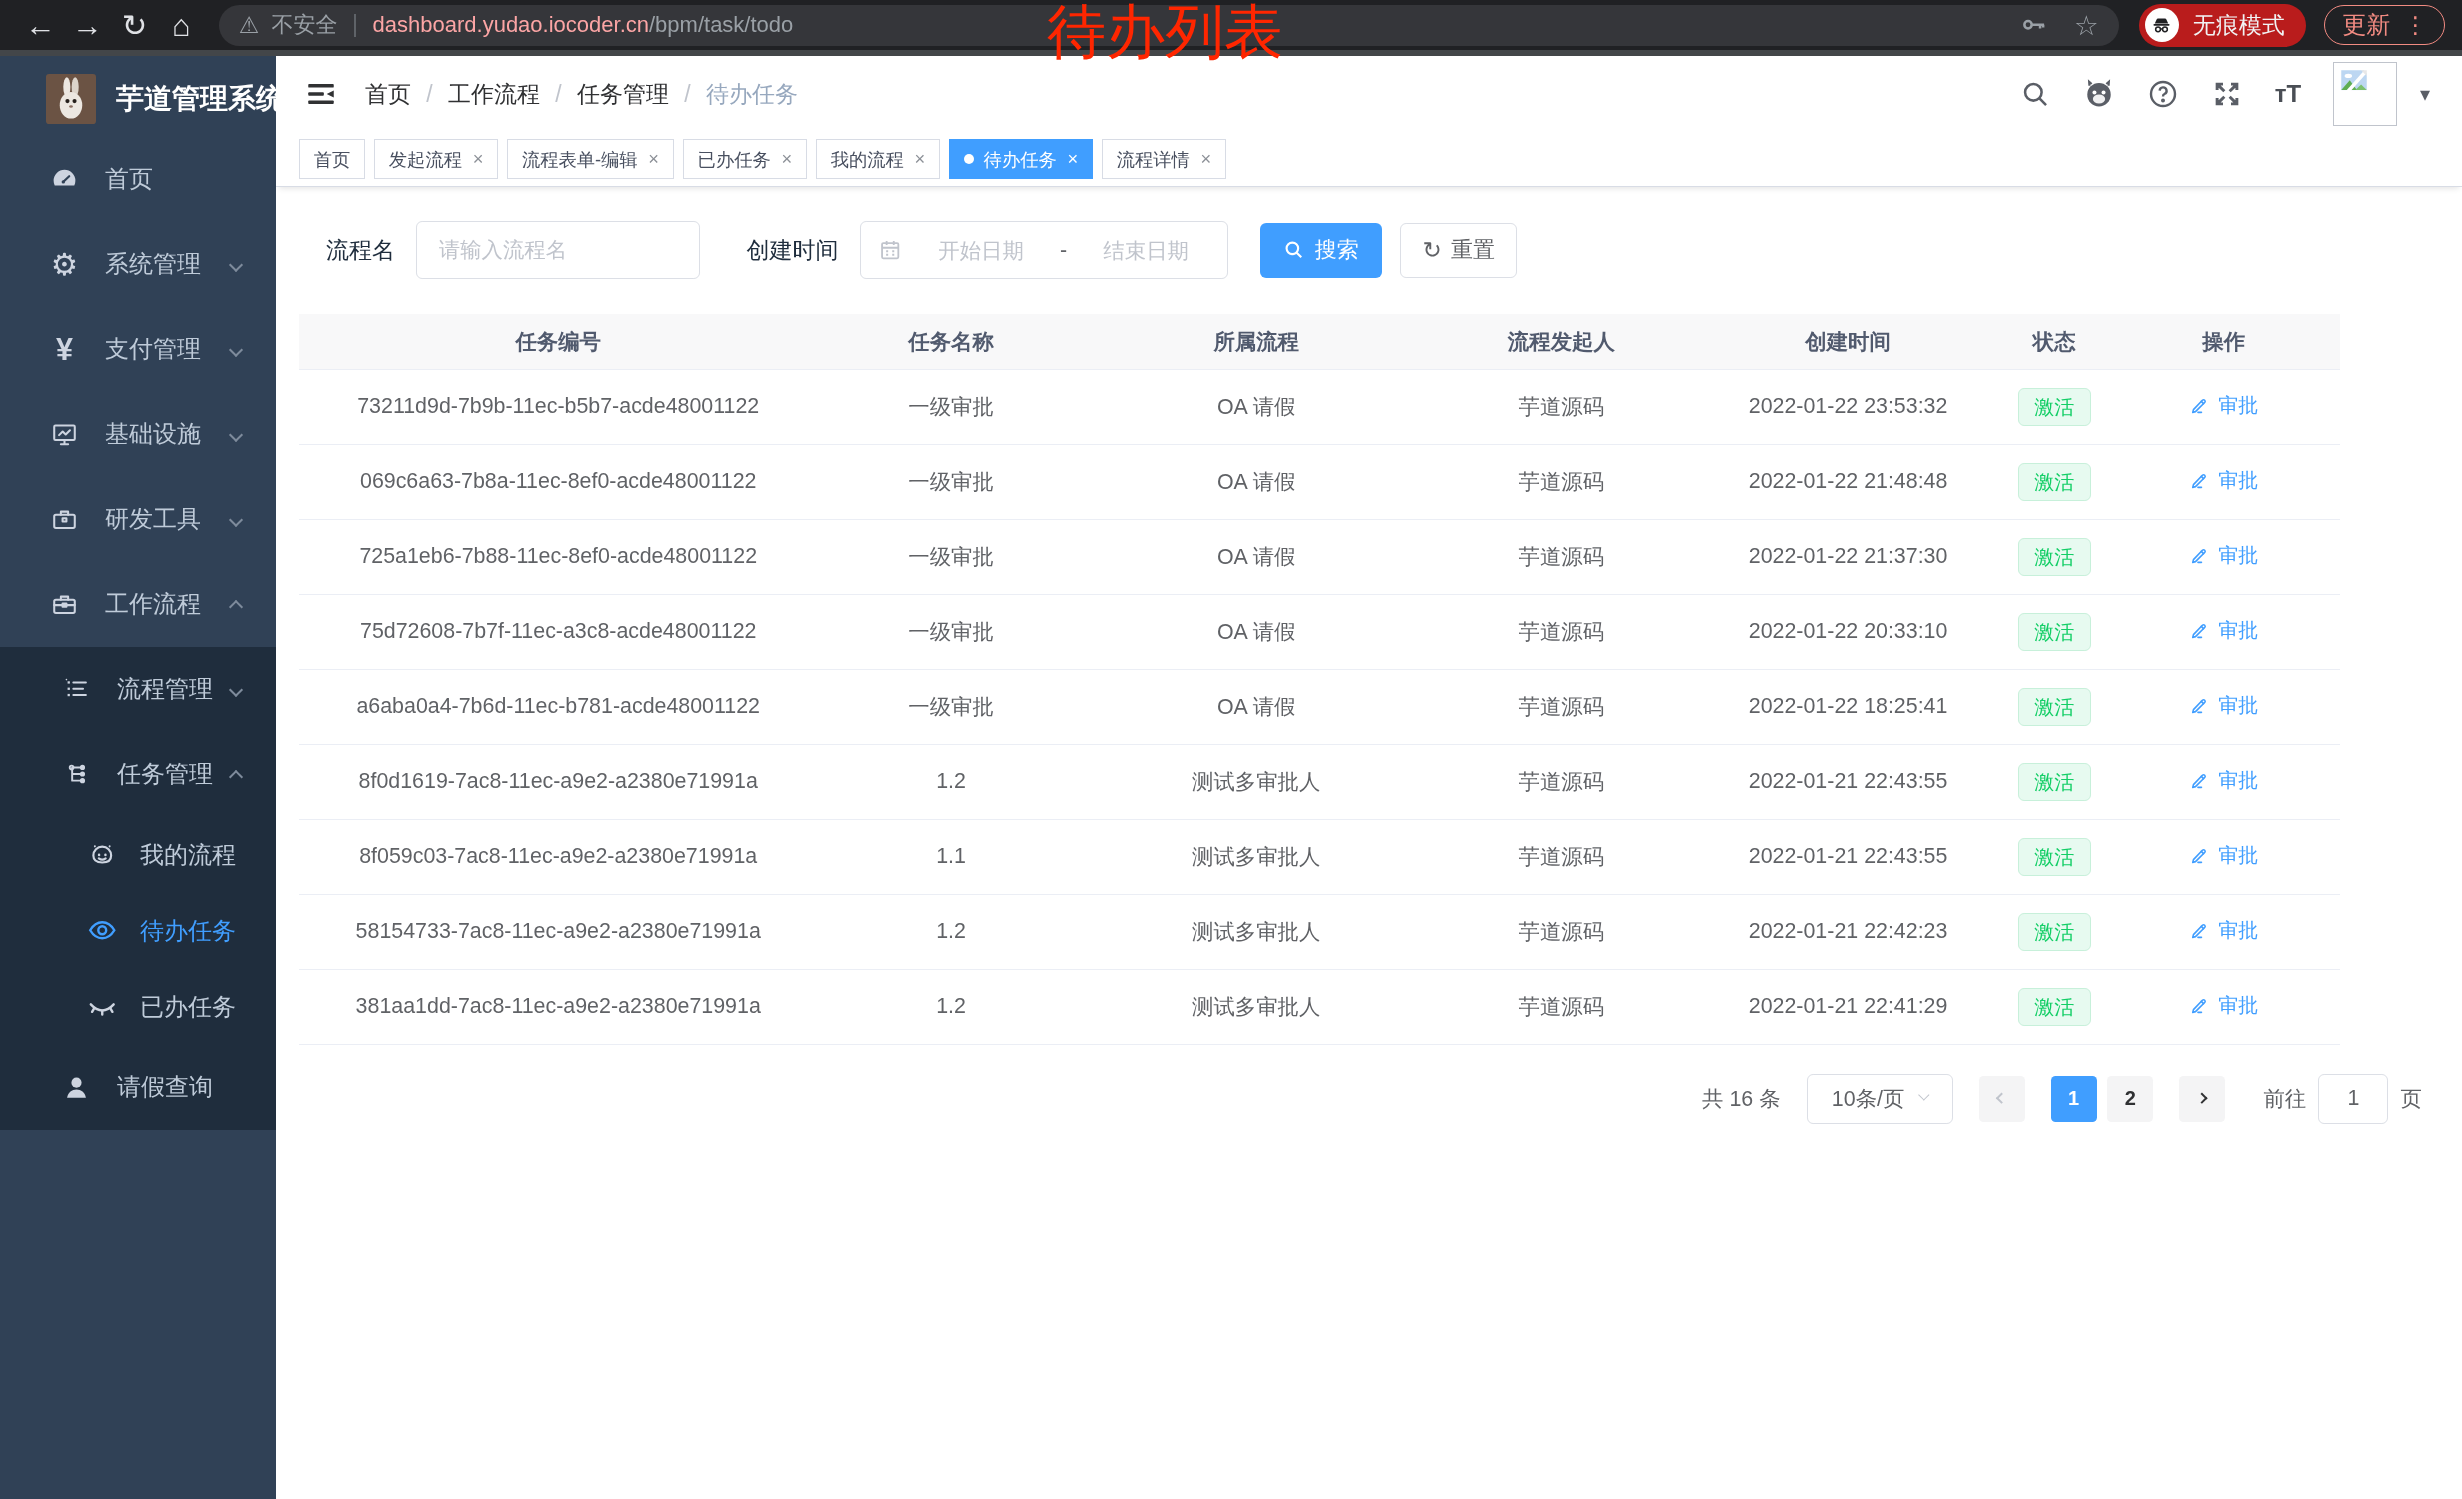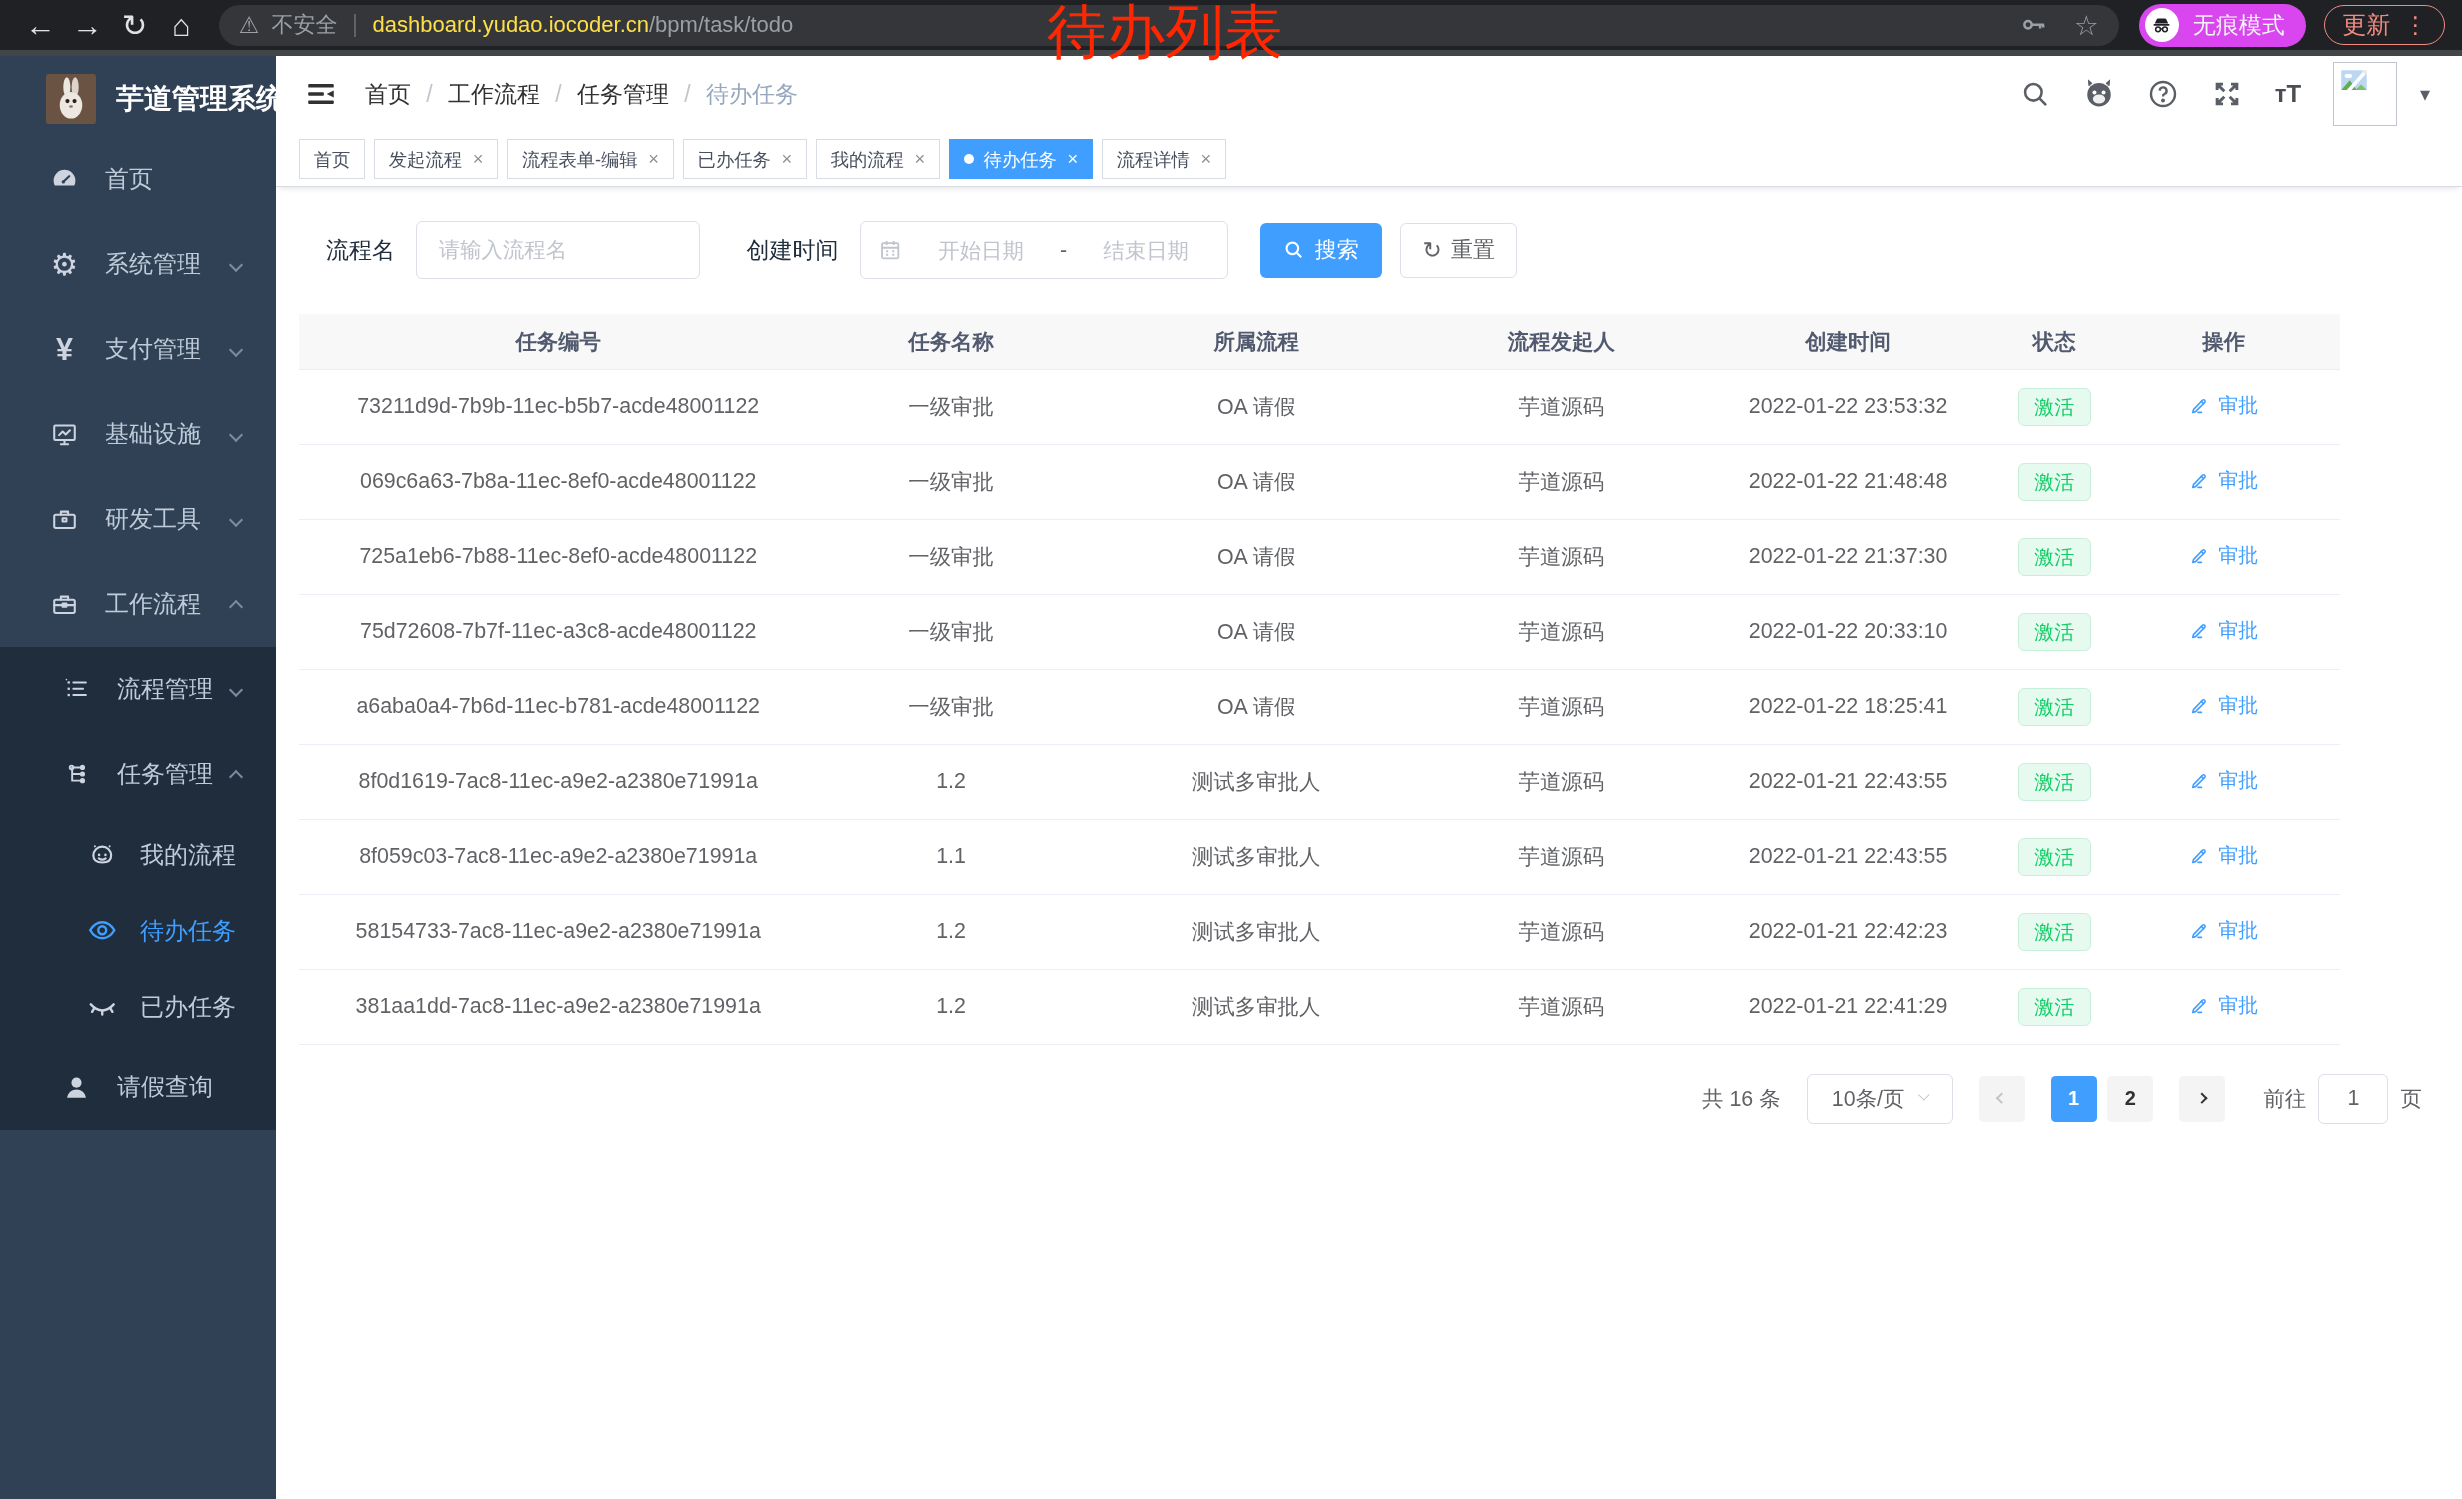--- a/index.html
+++ b/index.html
@@ -6,26 +6,26 @@
   body { margin:0; font-family:"Liberation Sans","DejaVu Sans",sans-serif; background:#fff; }
   .screen { position:relative; width:2462px; height:1500px; background:#fff; overflow:hidden; }
 
   
   .chrome { height:50px; background:#202124; display:flex; align-items:center; padding:0 17px; }
   .nav-ic { color:#dfe1e5; font-size:30.5px; width:47px; text-align:center; line-height:49px; flex-shrink:0; }
   .omnibox { flex:1; max-width:1907px; height:41px; background:#35363a; border-radius:21.4px; margin-left:13.7px;
              display:flex; align-items:center; padding:0 20px; gap:12.2px; color:#9aa0a6; font-size:22px; }
   .omni-warn { font-size:23px; color:#9aa0a6; }
   .omni-div { width:1.5px; height:23px; background:#5f6368; margin:0 4.6px; }
-  .url-host { color:#fde047; }
+  .url-host { color:#fca5a5; }
   .url-path { color:#9aa0a6; }
   .omni-spacer { flex:1; }
   .omni-right { display:flex; align-items:center; gap:26px; color:#9aa0a6; }
   .star-ic { font-size:27.5px; }
-  .incog { height:43px; background:#d946ef; border-radius:21.4px; display:flex; align-items:center; gap:14px;
+  .incog { height:43px; background:#b91c1c; border-radius:21.4px; display:flex; align-items:center; gap:14px;
            padding:0 21.4px 0 6.1px; color:#f1f3f4; font-size:23px; margin-left:20px; flex-shrink:0; }
   .incog-circle { width:34px; height:34px; background:#fff; border-radius:50%; display:flex; align-items:center; justify-content:center; }
   .update-btn { height:40px; border:1.5px solid #f28b82; color:#f28b82; border-radius:21.4px; display:flex; align-items:center;
                 gap:13.7px; padding:0 17px; font-size:24px; margin-left:18.3px; flex-shrink:0; background:transparent; }
   .update-dots { font-size:23px; letter-spacing:0; }
   .chrome-div { height:6.1px; background:#434649; }
 
   
   .annotation { position:absolute; left:1047px; top:0px; font-size:59px; line-height:1.1; color:#ff2600; z-index:50; font-weight:500; }
 

